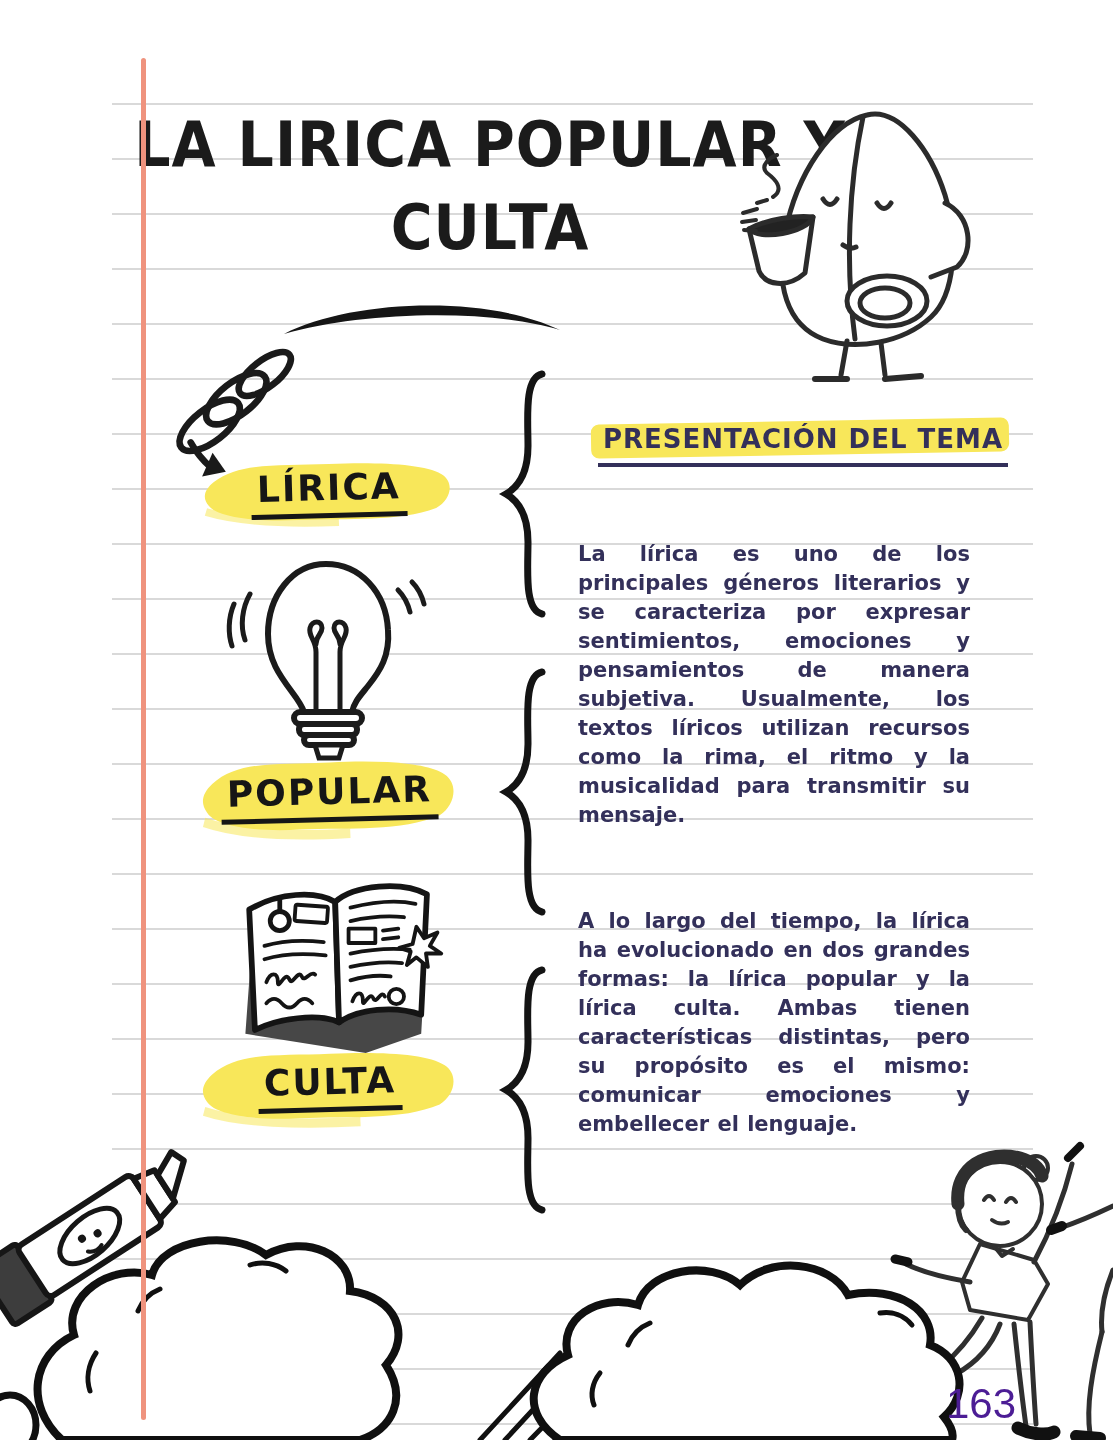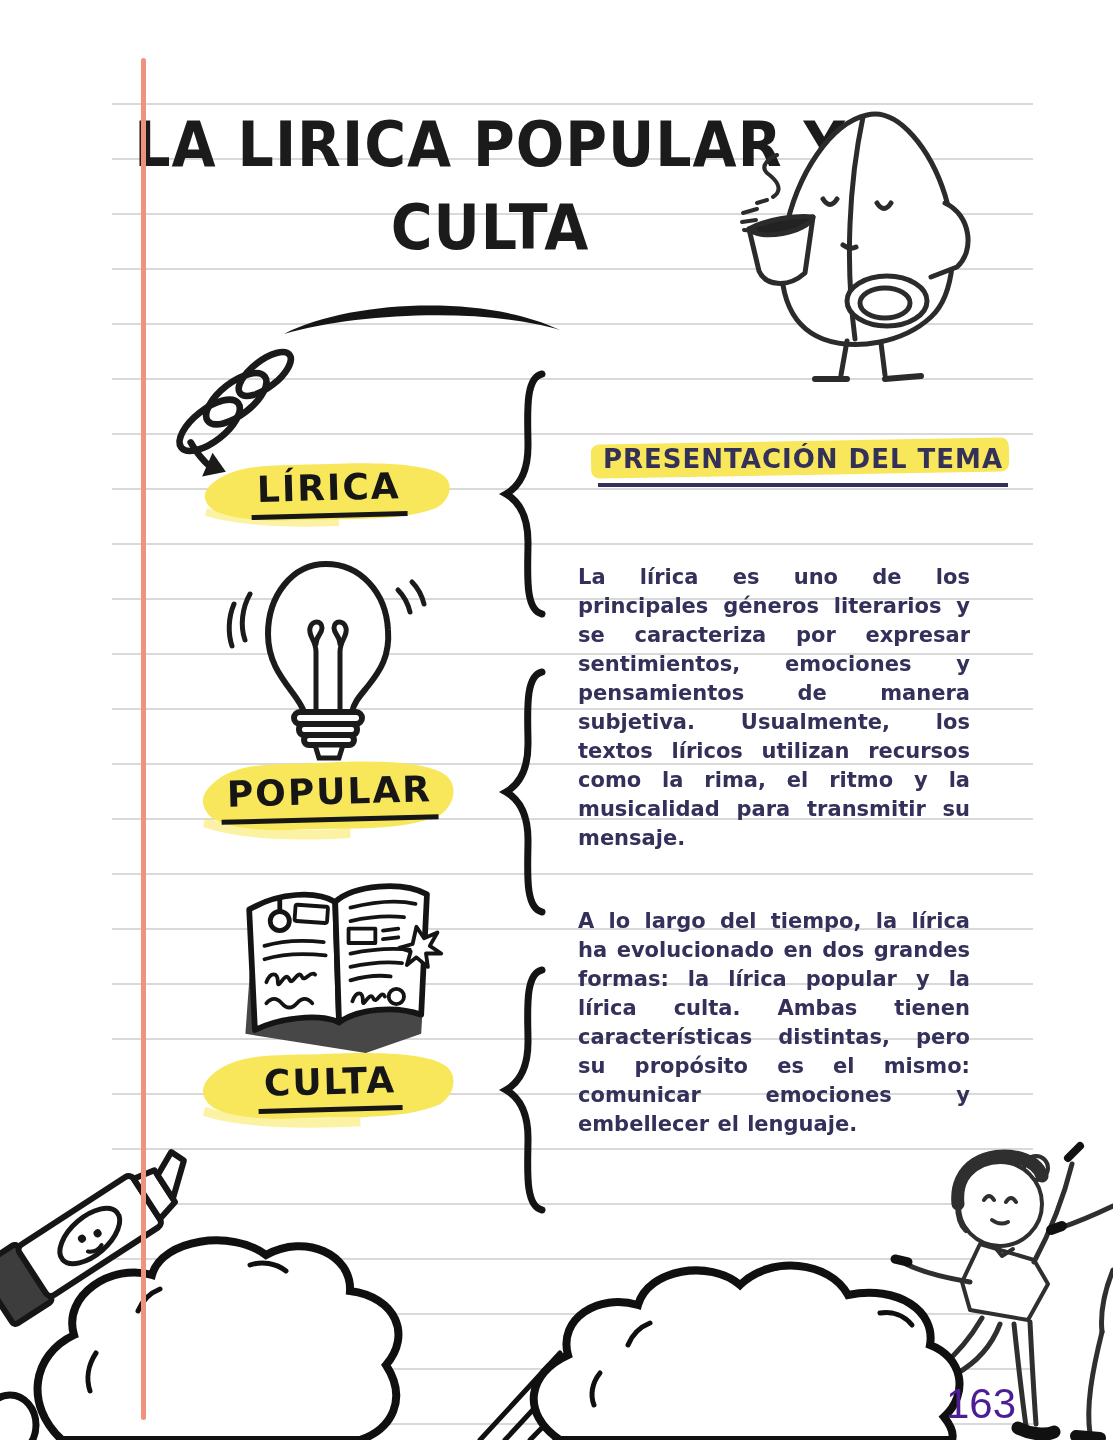--- a/index.html
+++ b/index.html
@@ -17,30 +17,30 @@
   
   .badge{position:absolute;z-index:2;display:flex;align-items:center;justify-content:center;}
   .badge svg{position:absolute;inset:0;width:100%;height:100%;}
   .badge .badge-text{position:relative;z-index:1;font-weight:800;font-size:36px;
     letter-spacing:2px;color:#161616;border-bottom:5px solid #161616;
     padding:0 6px 5px;transform:rotate(-1.5deg);}
   .badge-lirica{left:200px;top:452px;width:258px;height:80px;}
   .badge-popular{left:198px;top:748px;width:264px;height:96px;}
   .badge-culta{left:198px;top:1040px;width:264px;height:92px;}
   
-  .heading{position:absolute;left:598px;top:444px;width:410px;z-index:2;text-align:center;
+  .heading{position:absolute;left:598px;top:424px;width:410px;z-index:2;text-align:center;
     border-bottom:4px solid var(--ink_navy,#33305a);padding-bottom:9px;}
   .heading-text{position:relative;display:inline-block;white-space:nowrap;
     color:var(--ink_navy,#33305a);font-weight:800;font-size:26px;letter-spacing:1px;}
   .heading-text::before{content:"";position:absolute;z-index:-1;left:-12px;right:-6px;
     top:-3px;bottom:-1px;background:var(--highlight_yellow,#f8e75a);
     transform:rotate(-1deg);border-radius:8px;}
   .para{position:absolute;left:578px;width:392px;z-index:2;color:var(--ink_navy,#33305a);
     font-weight:700;font-size:21px;line-height:29px;text-align:justify;word-spacing:1px;}
-  .para-1{top:542px;} .para-2{top:899px;margin-top:8px;}
+  .para-1{top:519px;} .para-2{top:899px;margin-top:8px;}
   
   .doodle{position:absolute;z-index:2;}
   .swoosh{left:280px;top:290px;width:285px;height:55px;}
   .spiral{left:166px;top:336px;width:152px;height:152px;z-index:3;}
   .bulb{left:222px;top:552px;width:215px;height:200px;}
   .book{left:232px;top:866px;width:215px;height:198px;}
   .brace{width:50px;height:252px;}
   .brace-1{left:498px;top:368px;} .brace-2{left:498px;top:666px;} .brace-3{left:498px;top:964px;}
   .character{left:735px;top:103px;width:260px;height:290px;}
   .marker{left:-6px;top:1098px;width:214px;height:228px;z-index:2;}

